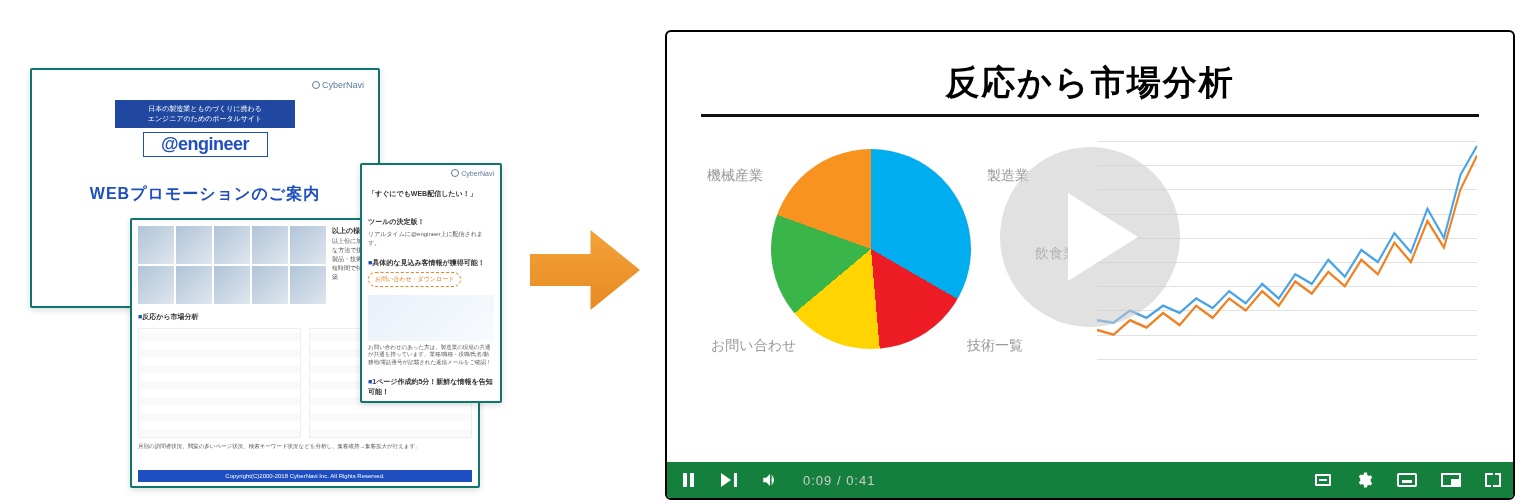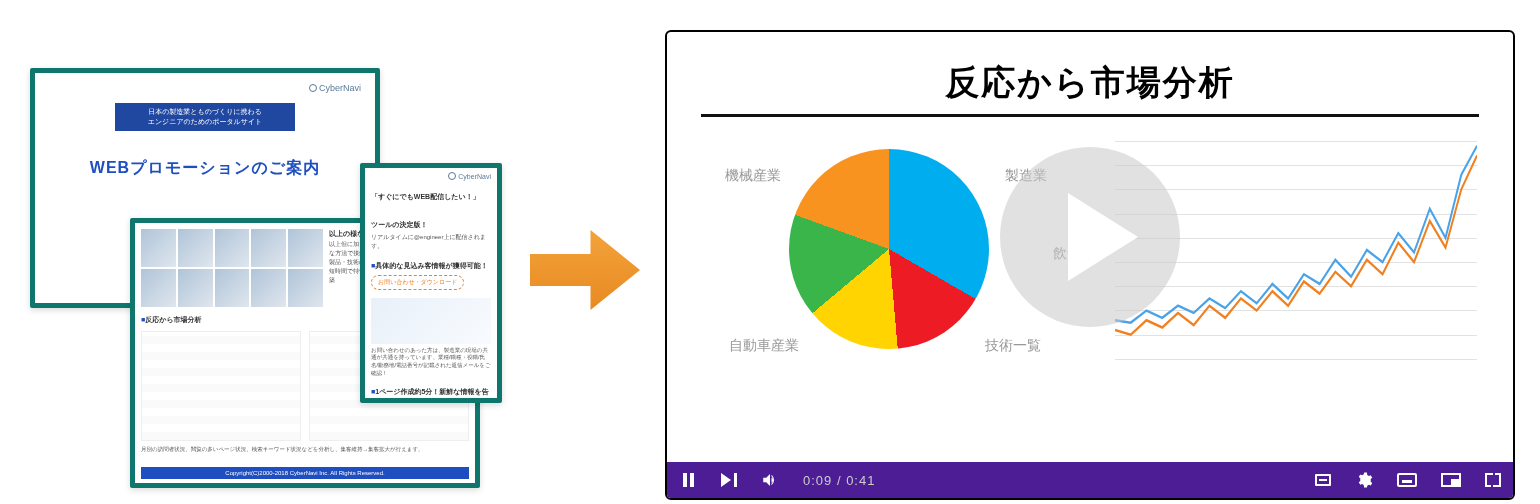--- a/index.html
+++ b/index.html
@@ -1,21 +1,21 @@
 <!DOCTYPE html>
 <html><head>
 <meta charset="utf-8">
 <style>
   * { box-sizing: border-box; }
   html,body { margin:0; padding:0; width:1540px; height:504px; background:#fff; font-family:"Hiragino Sans","Meiryo",sans-serif; }
   .stage { position:relative; width:1540px; height:504px; }
 
   
   .doc-stack { position:absolute; left:30px; top:68px; width:450px; height:370px; }
-  .doc { position:absolute; background:#fff; border:5px solid #0f766e; border-radius:2px; box-shadow:0 2px 6px rgba(0,0,0,0.15); overflow:hidden; }
+  .doc { position:absolute; background:#fff; border:2px solid #0f766e; border-radius:2px; box-shadow:0 2px 6px rgba(0,0,0,0.15); overflow:hidden; }
   .doc1 { left:0; top:0; width:350px; height:240px; z-index:1; padding:10px 12px; }
   .doc2 { left:100px; top:150px; width:350px; height:270px; z-index:2; padding:6px; font-size:6px; color:#555; }
   .doc2-right { left:330px; top:95px; width:142px; height:240px; z-index:3; padding:6px; font-size:6px; color:#555; }
 
   .doc1-header { position:absolute; top:10px; right:14px; font-size:9px; color:#5a7a9a; }
   .doc1-banner { margin:20px auto 4px; width:180px; background:#2148a0; color:#fff; font-size:7px; text-align:center; padding:4px 2px; line-height:1.4; }
   .doc1-logo { margin:4px auto 12px; width:125px; border:1px solid #1e4ec0; text-align:center; color:#1e4ec0; font-size:18px; font-weight:bold; padding:1px 0; letter-spacing:-0.5px; }
   .doc1-title { text-align:center; color:#1e4ec0; font-size:16px; font-weight:600; margin-top:27px; letter-spacing:1px;}
   .doc1-tag { display:inline-block; background:#f08020; color:#fff; font-size:6px; padding:2px 8px; border-radius:2px; margin-bottom:3px;}
   .doc1-company { font-size:9px; color:#1e4ec0; font-weight:600; }
@@ -50,21 +50,21 @@
   
   .big-arrow { position:absolute; left:530px; top:230px; width:110px; height:80px; background:linear-gradient(180deg,#f3a23a,#e88a22); clip-path:polygon(0 30%,55% 30%,55% 0,100% 50%,55% 100%,55% 70%,0 70%); }
 
   
   .vframe { position:absolute; left:665px; top:30px; width:850px; height:470px; border:2px solid #000; border-radius:6px; background:#fff; overflow:hidden; }
   .vbody { position:absolute; left:0; top:0; right:0; bottom:36px; padding:28px 34px 10px; }
   .vtitle { text-align:center; font-size:34px; font-weight:700; color:#000; letter-spacing:2px; margin-bottom:8px;}
   .vhr { height:3px; background:#111; margin:8px 0 18px; }
 
   .vcharts { display:flex; gap:20px; height:230px; }
-  .piebox { flex:0 0 340px; position:relative;margin-left:18px; }
+  .piebox { flex:0 0 340px; position:relative; }
   .pie { width:200px; height:200px; border-radius:50%; margin:14px auto 0;
     background:conic-gradient(#00aeef 0deg 120deg,#ed1c24 120deg 175deg,#ffd400 175deg 230deg,#39b54a 230deg 290deg,#f7931e 290deg 360deg); }
   .plabel { position:absolute; font-size:14px; color:#999; }
   .plabel.p1{left:6px;top:32px;}
   .plabel.p2{right:12px;top:32px;}
   .plabel.p3{left:10px;bottom:10px;}
   .plabel.p4{right:18px;bottom:10px;}
   .plabel.p5{right:-36px;top:110px;}
 
   .linebox { flex:1; position:relative; }
@@ -75,21 +75,21 @@
   .linewrap{position:absolute;inset:0;}
   .linewrap svg{width:100%;height:100%;}
 
   .vcap { font-size:20px; color:#000; line-height:1.7; margin-top:14px; }
 
   
   .play { position:absolute; left:50%; top:44%; width:180px; height:180px; margin-left:-90px; margin-top:-90px; background:rgba(200,200,200,0.55); border-radius:50%; }
   .play::after{content:"";position:absolute;left:68px;top:46px;width:0;height:0;border-left:70px solid #fff;border-top:44px solid transparent;border-bottom:44px solid transparent;}
 
   
-  .vbar { position:absolute; left:0; right:0; bottom:0; height:36px; background:#4c1d95; color:#fff; display:flex; align-items:center; padding:0 12px; font-size:13px; gap:24px; }
+  .vbar { position:absolute; left:0; right:0; bottom:0; height:36px; background:#15803d; color:#fff; display:flex; align-items:center; padding:0 12px; font-size:13px; gap:24px; }
   .vbar .sp{flex:1;}
   .icon{display:inline-flex;align-items:center;justify-content:center;width:18px;height:18px;}
   .pause-icon::before{content:"";width:4px;height:14px;background:#fff;box-shadow:7px 0 0 #fff;margin-right:7px;}
   .next-icon{position:relative;width:16px;height:14px;}
   .next-icon::before{content:"";position:absolute;left:0;top:0;border-left:10px solid #fff;border-top:7px solid transparent;border-bottom:7px solid transparent;}
   .next-icon::after{content:"";position:absolute;right:0;top:0;width:3px;height:14px;background:#fff;}
   .vol-icon svg{width:18px;height:18px;fill:#fff;}
   .time{color:#ccc;font-size:13px;letter-spacing:1px;}
   .menu-icon{width:16px;height:12px;border:2px solid #fff;position:relative;border-radius:1px;}
   .menu-icon::before{content:"";position:absolute;left:2px;right:2px;top:3px;height:2px;background:#fff;box-shadow:0 4px 0 rgba(255,255,255,0);}
@@ -111,20 +111,21 @@
 <div class="stage">
 
   <div class="doc-stack">
 
     <div class="doc doc1">
       <div class="doc1-header"><span style="display:inline-block;width:8px;height:8px;border:1px solid #5a7a9a;border-radius:50%;vertical-align:-1px;margin-right:2px;"></span><span>CyberNavi</span></div>
       <div class="doc1-banner">
         <div>日本の製造業とものづくりに携わる</div>
         <div>エンジニアのためのポータルサイト</div>
       </div>
+      <div class="doc1-logo">@engineer</div>
       <div class="doc1-title">WEBプロモーションのご案内</div>
     </div>
 
     <div class="doc doc2">
       <div class="d2-top">
         <div class="d2-photos">
           <div class="ph"></div>
             <div class="ph"></div>
             <div class="ph"></div>
             <div class="ph"></div>
@@ -184,21 +185,21 @@
 
   <div class="vframe">
     <div class="vbody">
       <div class="vtitle">反応から市場分析</div>
       <div class="vhr"></div>
       <div class="vcharts">
         <div class="piebox">
           <div class="pie"></div>
           <span class="plabel p1">機械産業</span>
           <span class="plabel p2">製造業</span>
-          <span class="plabel p3">自動車産業</span>
+          <span class="plabel p3">お問い合わせ</span>
           <span class="plabel p4">技術一覧</span>
           <span class="plabel p5">飲食業</span>
         </div>
         <div class="linebox">
           <div class="grid">
             <div class="gl" style="top:0%"></div>
               <div class="gl" style="top:11.1%"></div>
               <div class="gl" style="top:22.2%"></div>
             <div class="gl" style="top:33.3%"></div>
               <div class="gl" style="top:44.4%"></div>

